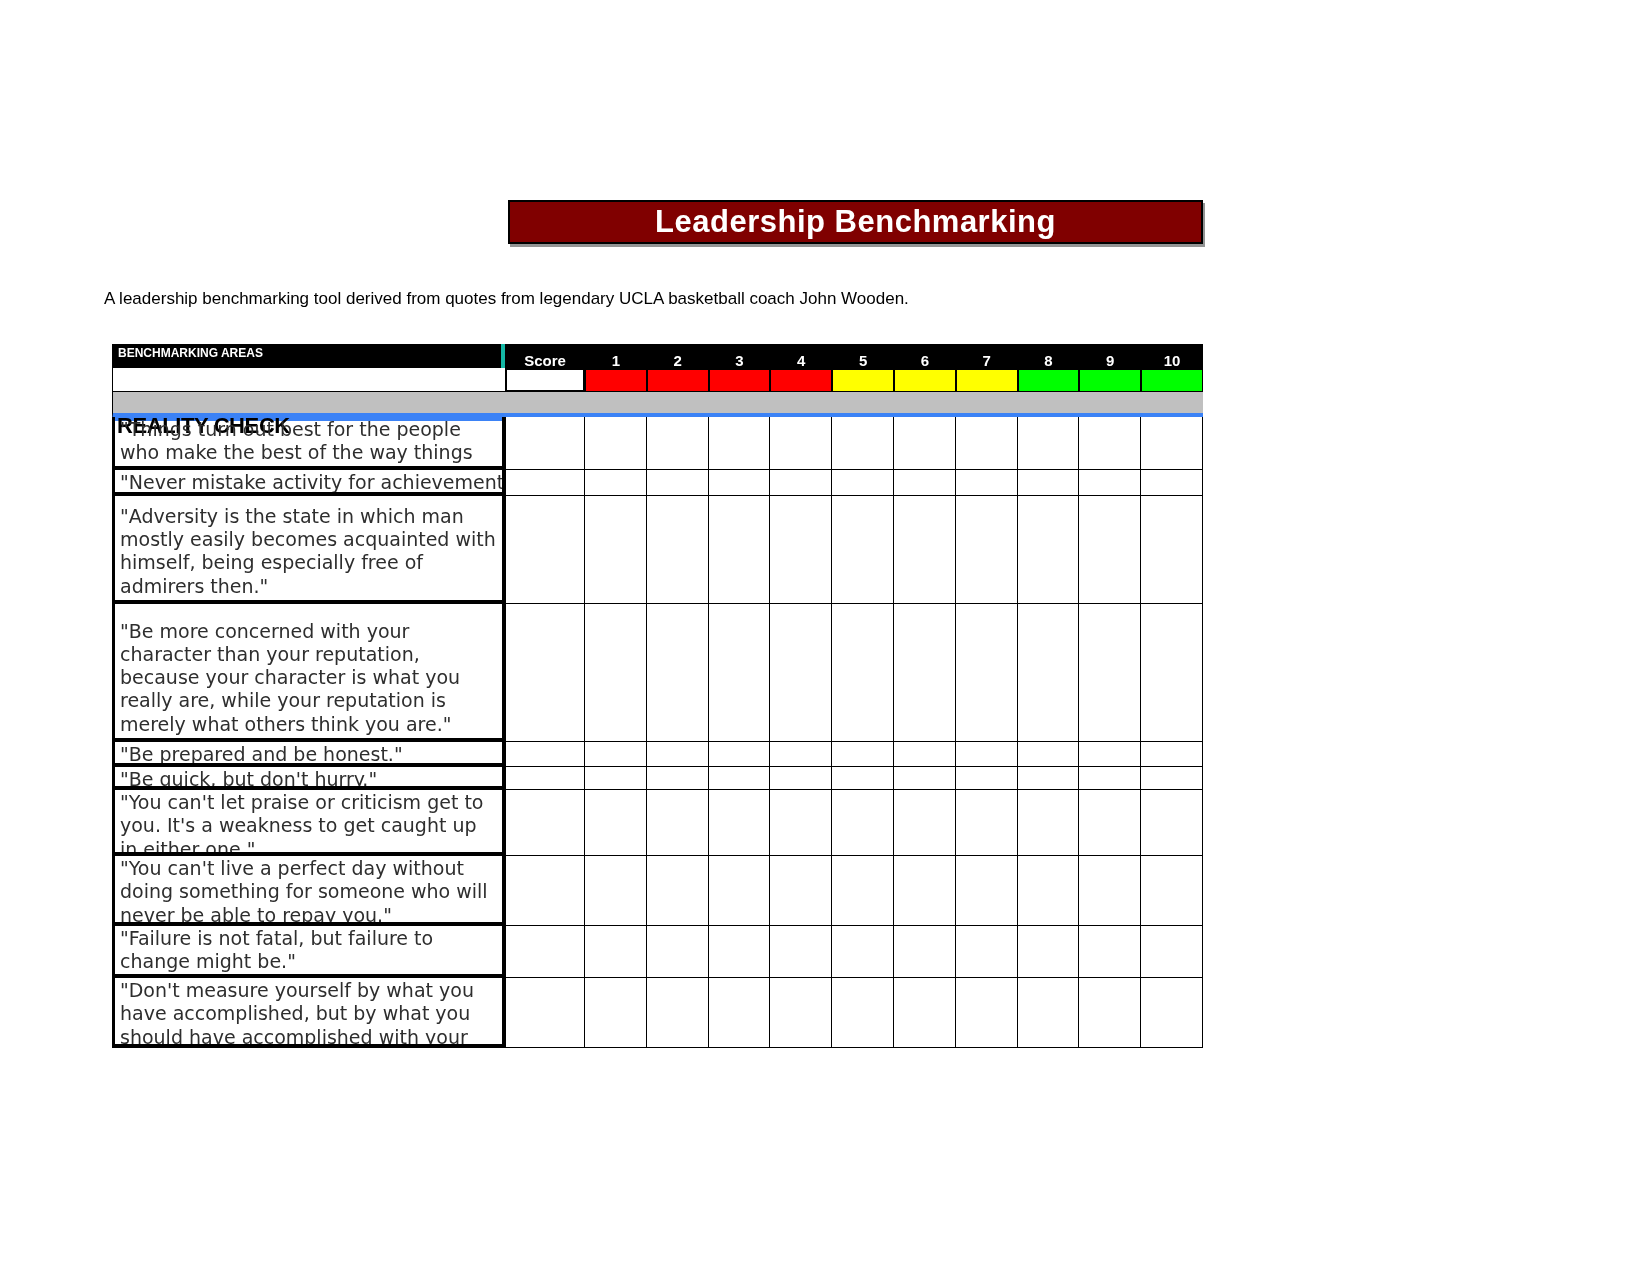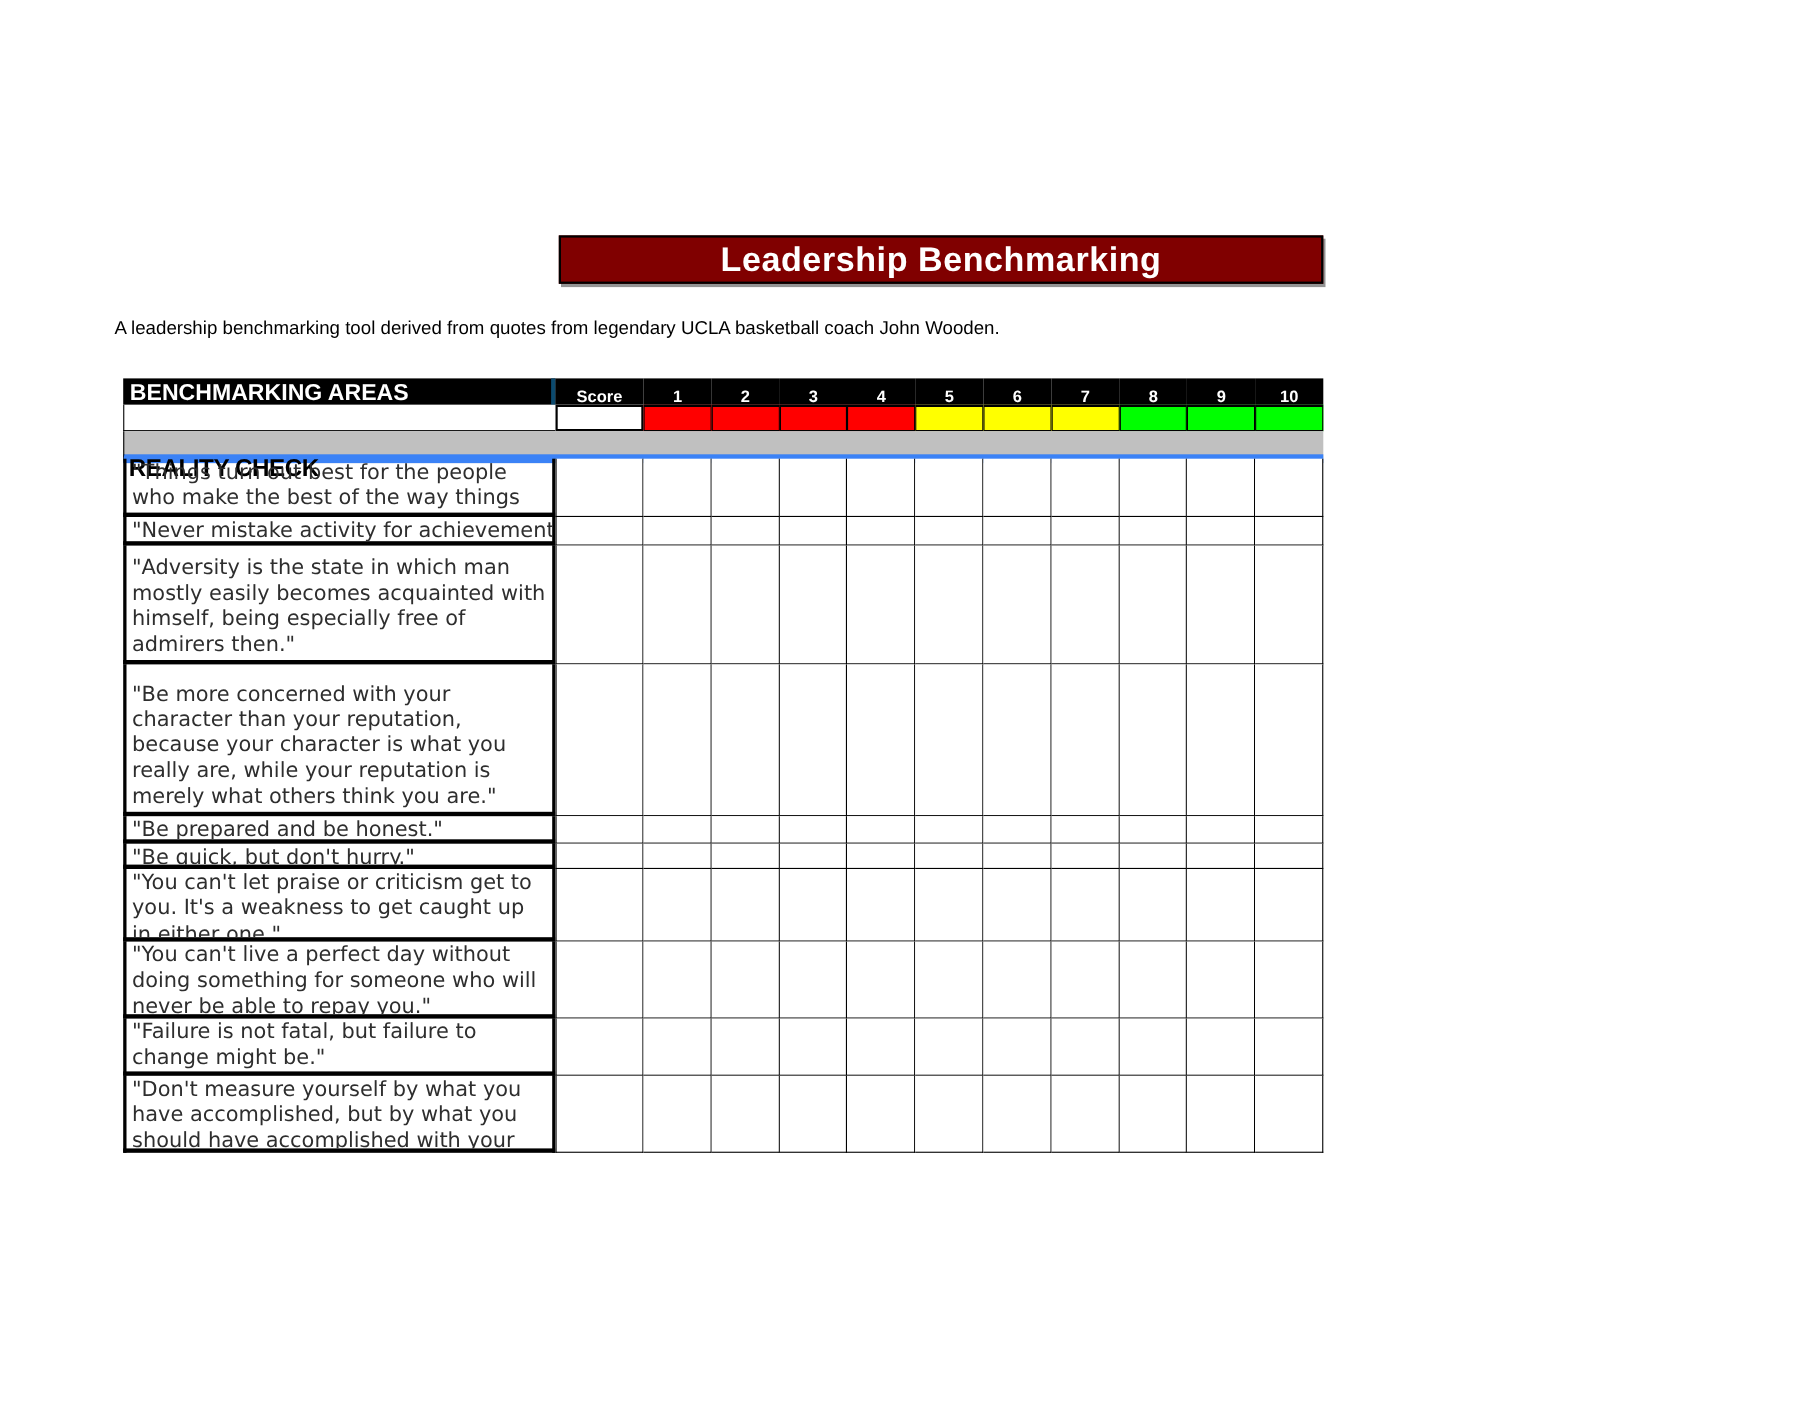--- a/index.html
+++ b/index.html
@@ -5,21 +5,21 @@
   * { margin:0; padding:0; box-sizing:border-box; }
   html,body { background:#fff; }
   .page {
     position:relative;
     width:1650px; height:1275px;
     background:#ffffff;
     font-family:"Liberation Sans", sans-serif;
     overflow:hidden;
   }
   .title-bar {
-    position:absolute; left:508px; top:214px;
+    position:absolute; left:508px; top:200px;
     width:695px; height:44px;
     border:2px solid #000;
     box-shadow:2px 3px 0 rgba(60,60,60,.55);
     color:#fff; font-size:31px; font-weight:bold;
     text-align:center; line-height:40px;
     letter-spacing:0.5px;
   }
   .subtitle {
     position:absolute; left:104px; top:289px;
     font-size:17px; color:#000;
@@ -27,23 +27,23 @@
   .bench-table {
     position:absolute; left:112px; top:344px;
     width:1091px;
     display:grid;
     grid-template-columns:393px 80px repeat(10, 61.8px);
     grid-template-rows:24px 24px 25px 53px 26px 108px 138px 25px 23px 66px 70px 52px 70px;
   }
   
   .areas-cell {
     background:#000; color:#fff;
-    font-size:21px; font-weight:bold;
+    font-size:12px; font-weight:bold;
     padding:2px 0 0 6px;
-    border-right:4px solid #0c4a6e;
+    border-right:4px solid #14b8a6;
     white-space:nowrap; overflow:hidden;
   }
   .hnum {
     background:#000; color:#fff;
     font-size:15px; font-weight:bold;
     text-align:center; padding-top:8px;
   }
   
   .blank-under-areas { background:#fff; border-left:1px solid #000; border-bottom:1px solid #000; }
   .score-entry {

